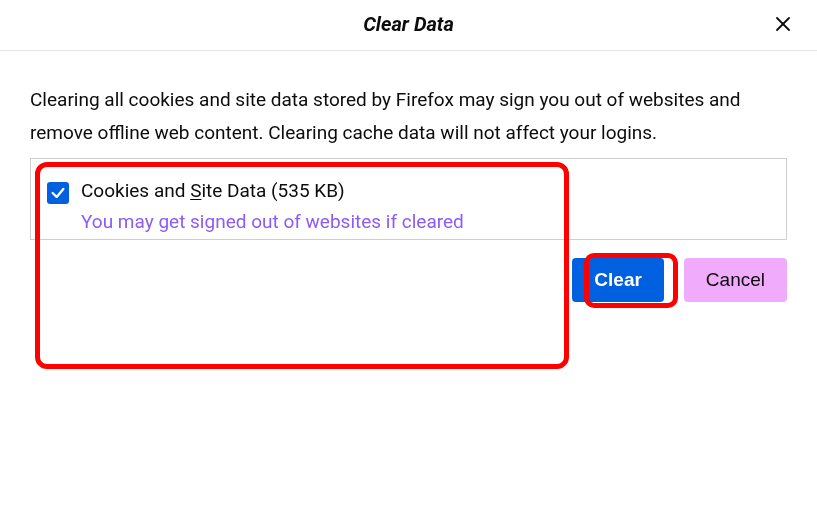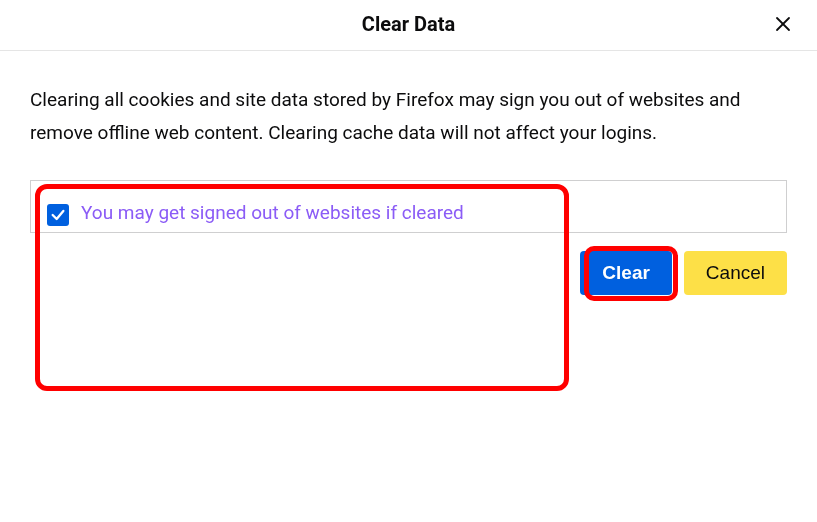--- a/index.html
+++ b/index.html
@@ -13,20 +13,21 @@
     }
     .dialog-header {
       position: relative;
       text-align: center;
       padding: 12px 0 14px 0;
       border-bottom: 1px solid #e5e5e5;
     }
     .dialog-title {
       font-size: 20px;
       font-weight: 700;
+      font-style: italic;
     }
     .close-btn {
       position: absolute;
       right: 20px;
       top: 10px;
       width: 28px;
       height: 28px;
       cursor: pointer;
       background: none;
       border: none;
@@ -35,21 +36,21 @@
       justify-content: center;
     }
     .close-btn svg { width: 18px; height: 18px; }
     .dialog-body {
       padding: 32px 30px 0 30px;
     }
     .intro-text {
       font-size: 19px;
       line-height: 1.75;
       color: #0c0c0d;
-      margin-bottom: 30px;
+      margin-bottom: 8px;
     }
     .options-box {
       border: 1px solid #cfcfd0;
       padding: 0;
       position: relative;
     }
     .highlight-frame {
       position: absolute;
       top: 3px;
       left: 4px;
@@ -79,39 +80,39 @@
       cursor: pointer;
     }
     .chk svg { width: 16px; height: 16px; }
     .option-text { display: flex; flex-direction: column; gap: 8px; }
     .option-label { font-size: 19px; color: #0c0c0d; }
     .option-desc { font-size: 19px; color: #8b5cf6; }
     .u { text-decoration: underline; text-underline-offset: 2px; }
     .button-row {
       display: flex;
       justify-content: flex-end;
-      gap: 12px;
+      gap: 20px;
       padding: 18px 30px 0 30px;
       position: relative;
     }
     .btn {
       height: 44px;
       padding: 0 22px;
       font-size: 19px;
       border: none;
       border-radius: 4px;
       cursor: pointer;
     }
     .btn-primary {
       background: #0060df;
       color: #fff;
       font-weight: 600;
     }
     .btn-secondary {
-      background: #fde047;
+      background: #f0abfc;
       color: #0c0c0d;
     }
     .primary-highlight {
       position: absolute;
       border: 5px solid #ff0000;
       border-radius: 10px;
       right: 139px;
       top: 13px;
       width: 94px;
       height: 55px;
@@ -137,20 +138,21 @@
   <div class="options-box">
     <div class="highlight-frame"></div>
 
     <div class="option-row">
       <div class="chk">
         <svg viewBox="0 0 24 24" fill="none" stroke="#fff" stroke-width="3.5" stroke-linecap="round" stroke-linejoin="round">
             <polyline points="4 12 10 18 20 6"></polyline>
           </svg>
       </div>
       <div class="option-text">
+        <div class="option-label"><span>Cookies and </span><span class="u">S</span><span>ite Data (535 KB)</span></div>
         <div class="option-desc">You may get signed out of websites if cleared</div>
       </div>
     </div>
 
   </div>
 </div>
 
 <div class="button-row">
   <div class="primary-highlight"></div>
   <button class="btn btn-primary">Clear</button>

